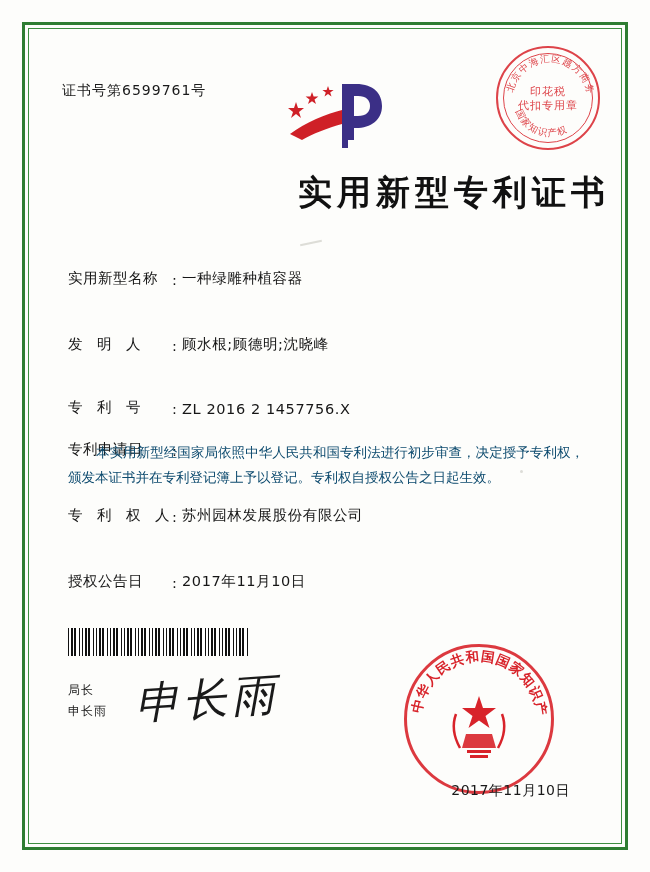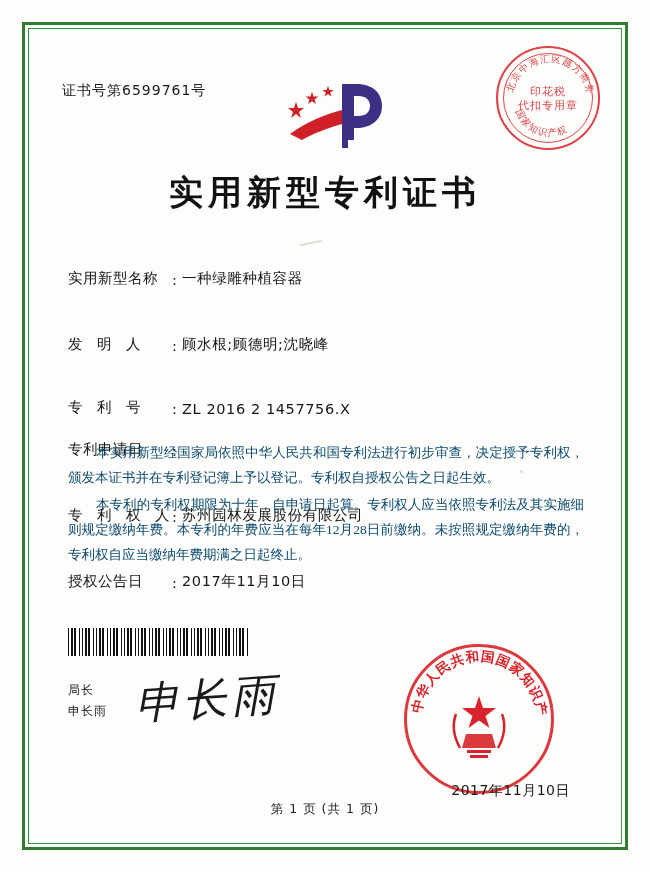--- a/index.html
+++ b/index.html
@@ -104,21 +104,21 @@
     font-family: Liberation Serif, serif;
     letter-spacing: 1px;
   }
 
   
   .title {
     position: absolute;
     left: 0;
     right: 0;
     top: 130px;
-    text-align: center;
+    text-align: right;
     font-size: 34px;
     font-weight: bold;
     letter-spacing: 5px;
     font-family: Liberation Sans, sans-serif;
     color: #111;
   }
 
   
   .fields {
     position: absolute;
@@ -338,21 +338,20 @@
       </div>
       <div class="field-row">
         <span class="field-label">授权公告日</span>
         <span class="field-colon">:</span>
         <span class="field-value">2017年11月10日</span>
       </div>
     </div>
 
     <div class="body-text">
       <p>本实用新型经国家局依照中华人民共和国专利法进行初步审查，决定授予专利权，颁发本证书并在专利登记簿上予以登记。专利权自授权公告之日起生效。</p>
-      <p>本专利的专利权期限为十年，自申请日起算。专利权人应当依照专利法及其实施细则规定缴纳年费。本专利的年费应当在每年12月28日前缴纳。未按照规定缴纳年费的，专利权自应当缴纳年费期满之日起终止。</p>
     </div>
 
     <div class="barcode"></div>
 
     <div class="sig-block">
       <div>局长</div>
       <div>申长雨</div>
     </div>
     <div class="signature">申长雨</div>
 
@@ -372,16 +371,15 @@
           <rect x="63" y="106" width="24" height="3"></rect>
           <rect x="66" y="111" width="18" height="3"></rect>
           <path d="M52,70 q-6,16 4,34" stroke="#d8232a" stroke-width="2.5" fill="none"></path>
           <path d="M98,70 q6,16 -4,34" stroke="#d8232a" stroke-width="2.5" fill="none"></path>
         </g>
       </svg>
     </div>
 
     <div class="seal-date">2017年11月10日</div>
 
-    <div class="footer">第 1 页 (共 1 页)</div>
 
   </div>
 </div>
 
 </body></html>

